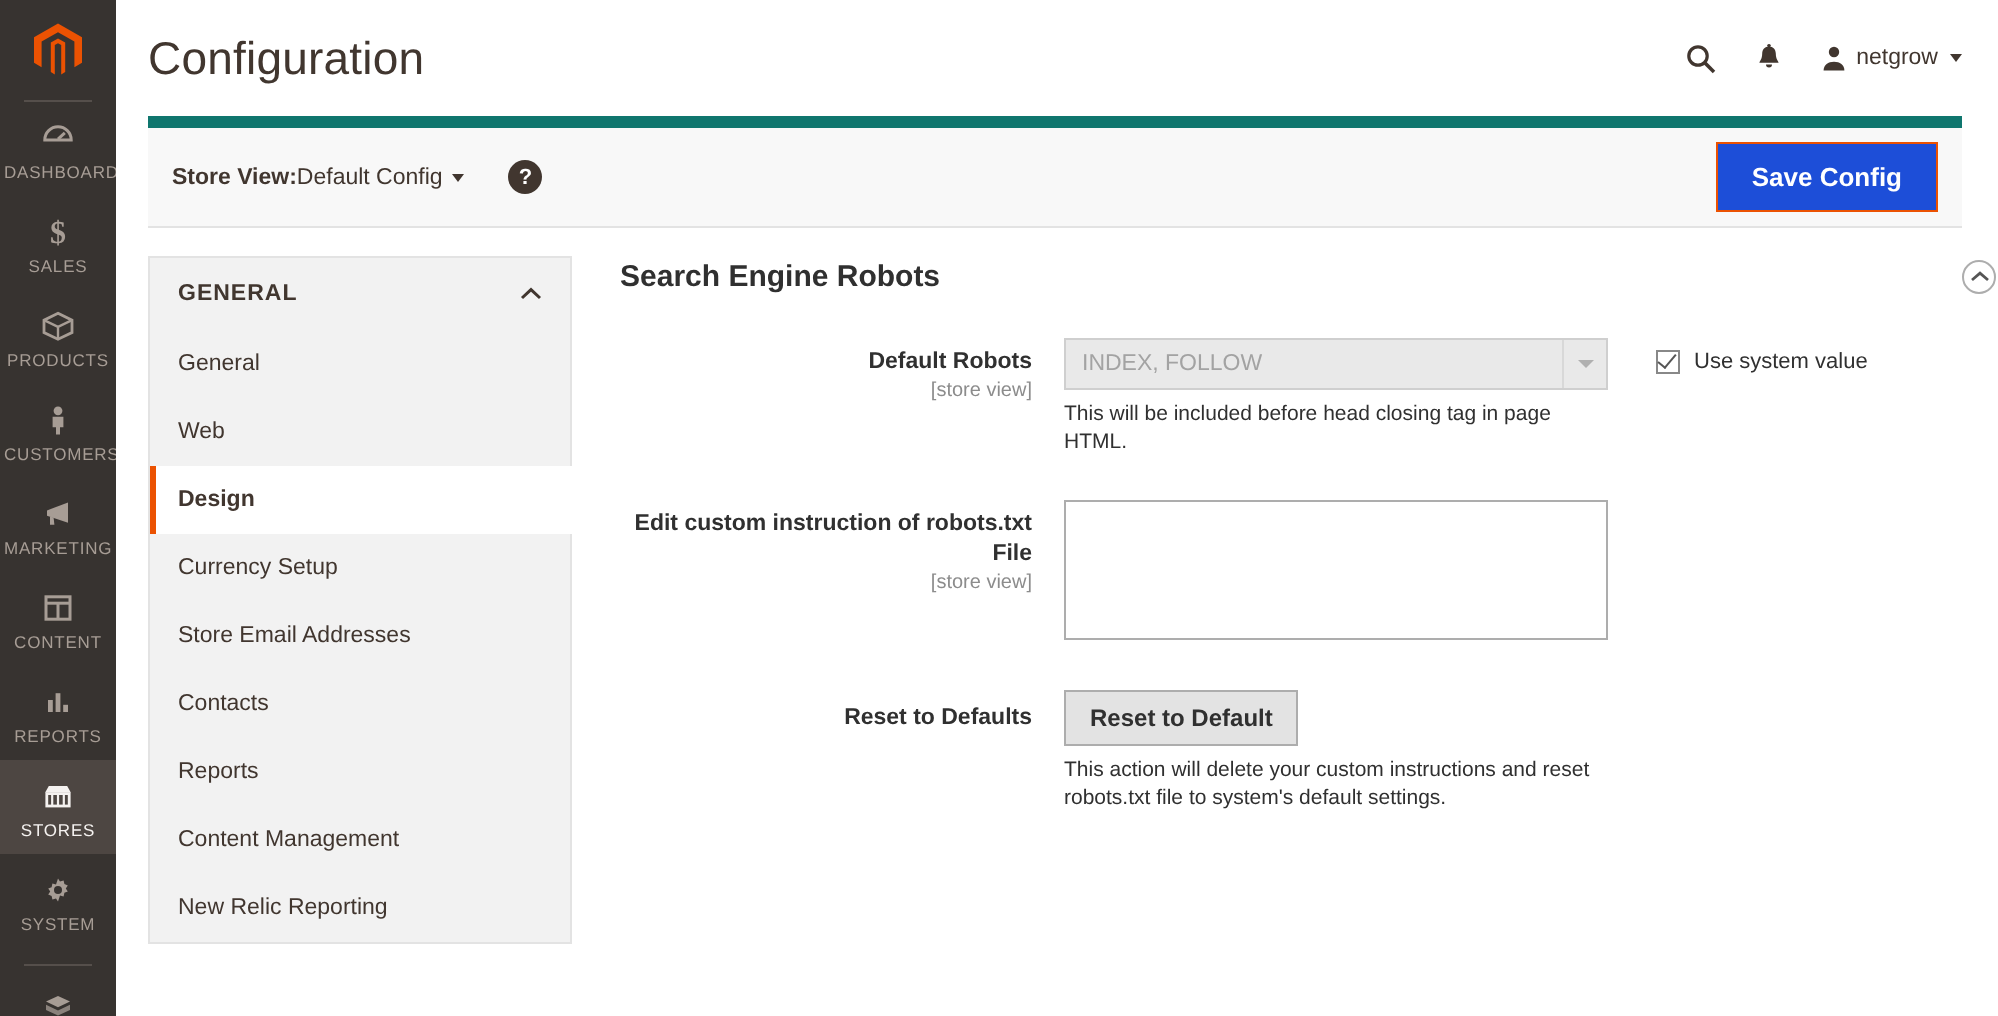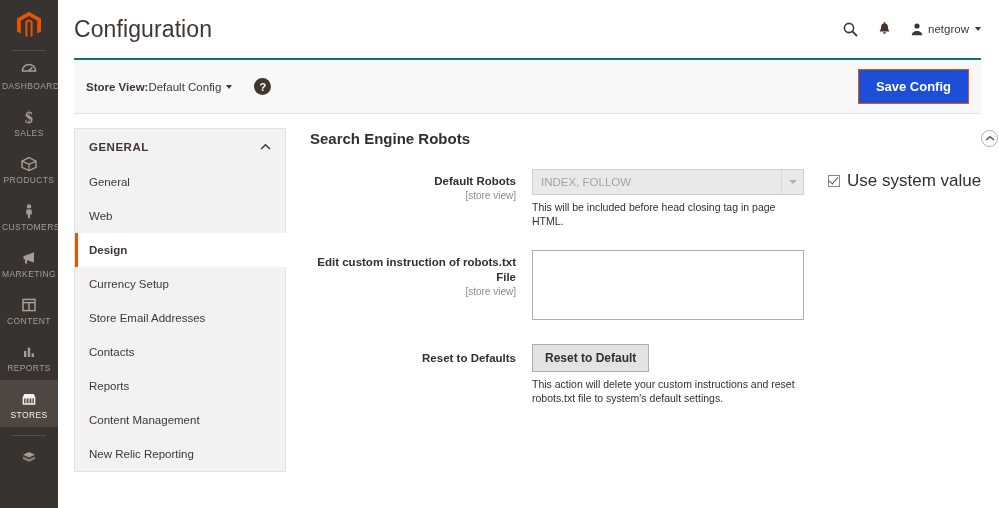--- a/index.html
+++ b/index.html
@@ -84,21 +84,21 @@
     border-right: 3.5px solid transparent;
     border-top: 4px solid #41362f;
     margin-left: 2px;
   }
 
   
   #storebar {
     margin: 0 18px 0 16px;
     height: 56px;
     background: #f8f8f8;
-    border-top: 2px solid #0f766e;
+    border-top: 6px solid #0f766e;
     border-bottom: 1px solid #e3e3e3;
     display: flex; align-items: center;
     padding: 0 12px 0 12px;
   }
   #sv-label { font-size: 11.5px; font-weight: bold; color: #41362f; }
   #sv-select {
     margin-left: 0;
     font-size: 11.5px; color: #41362f;
     display: flex; align-items: center; gap: 5px;
     cursor: pointer;
@@ -230,21 +230,21 @@
     margin-top: 1px;
   }
   .cbx.checked::after {
     content: "";
     position: absolute; left: 2px; top: -1px;
     width: 4px; height: 8px;
     border-right: 1.6px solid #555555;
     border-bottom: 1.6px solid #555555;
     transform: rotate(40deg);
   }
-  .use-sys .lbl { font-size: 17px; color: #303030; line-height: 14px; }
+  .use-sys .lbl { font-size: 11px; color: #303030; line-height: 14px; }
 
   textarea.robots-area {
     width: 272px; height: 70px;
     border: 1px solid #adadad;
     background: #ffffff;
     resize: none;
     font-family: "Liberation Sans", sans-serif;
     font-size: 11.5px;
     color: #303030;
     padding: 5px 6px;
@@ -353,20 +353,29 @@
             <path d="M2.6 7.2 4.4 4h9.2l1.8 3.2z" fill="#f5f2f0"></path>
             <rect x="3.4" y="7.8" width="11.2" height="6.2" fill="none" stroke="#f5f2f0" stroke-width="1.4"></rect>
             <line x1="6.1" y1="7.8" x2="6.1" y2="14" stroke="#f5f2f0" stroke-width="1.1"></line>
             <line x1="9" y1="7.8" x2="9" y2="14" stroke="#f5f2f0" stroke-width="1.1"></line>
             <line x1="11.9" y1="7.8" x2="11.9" y2="14" stroke="#f5f2f0" stroke-width="1.1"></line>
           </svg>
       </span>
       <span class="r-lbl">Stores</span>
     </a>
 
+    <a class="rail-item">
+      <span class="r-ico">
+        <svg width="18" height="18" viewBox="0 0 18 18">
+            <path d="M9 3.2l1 1.5 1.8-.5.4 1.8 1.7.7-1 1.5 1 1.5-1.7.7-.4 1.8-1.8-.5L9 14.8l-1-1.5-1.8.5-.4-1.8-1.7-.7 1-1.5-1-1.5 1.7-.7.4-1.8 1.8.5z" fill="#a79d95"></path>
+            <circle cx="9" cy="9" r="2" fill="#373330"></circle>
+          </svg>
+      </span>
+      <span class="r-lbl">System</span>
+    </a>
 
     <div class="rail-divider" style="margin-top:8px;"></div>
 
     <a class="rail-item" style="padding-top:10px;">
       <span class="r-ico">
         <svg width="18" height="18" viewBox="0 0 18 18">
             <path d="M9 4 15 6.8 9 9.6 3 6.8z" fill="#a79d95"></path>
             <path d="M3 8.4 9 11.2 15 8.4v2.6L9 13.8 3 11z" fill="#a79d95" opacity=".75"></path>
           </svg>
       </span>

